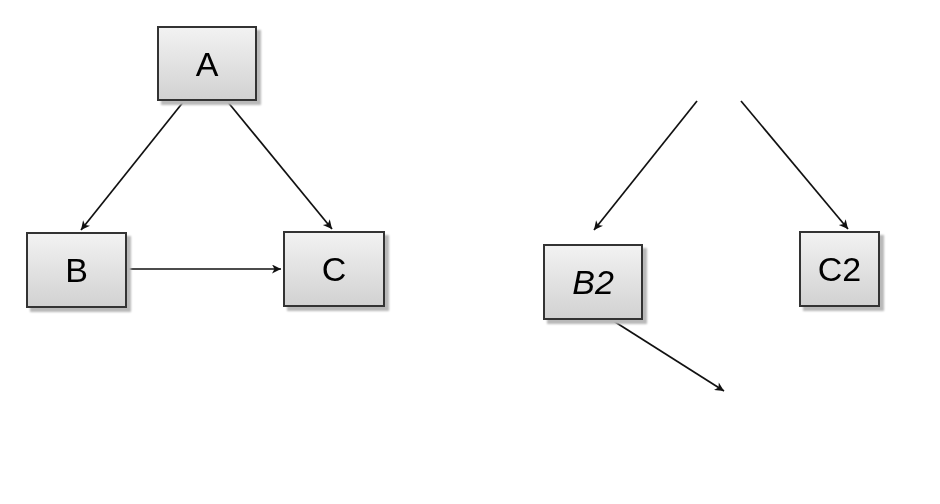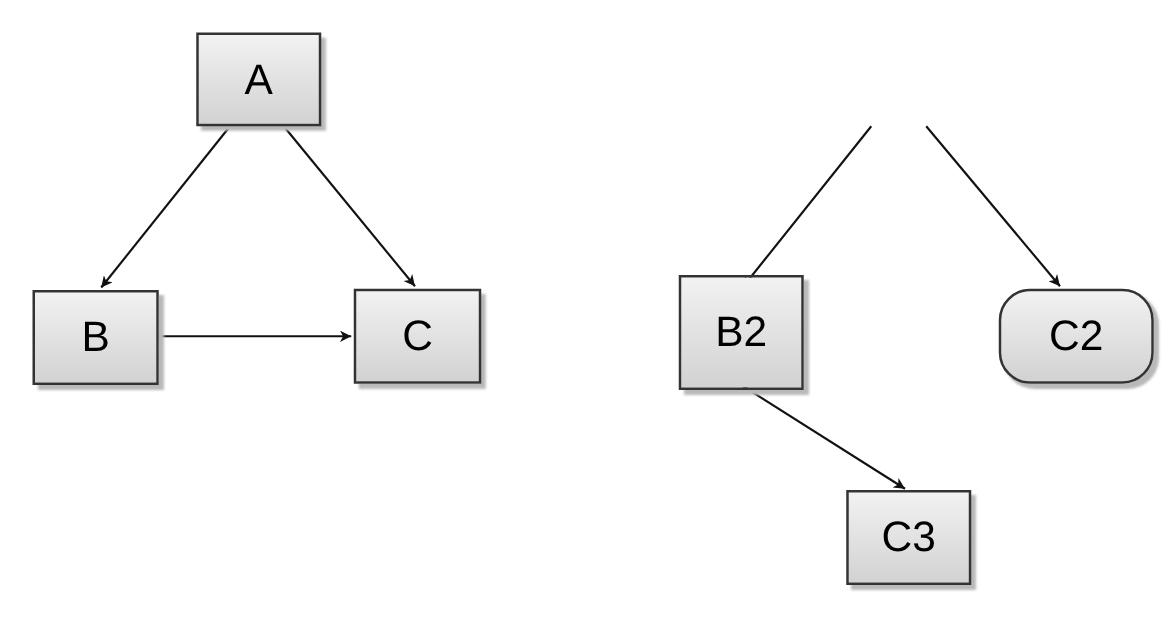--- a/index.html
+++ b/index.html
@@ -67,23 +67,20 @@
   <div class="node" style="left: 157px; top: 26px; width: 100px; height: 75px;">
     <span class="label">A</span>
   </div>
   <div class="node" style="left: 26px; top: 232px; width: 101px; height: 76px;">
     <span class="label">B</span>
   </div>
   <div class="node" style="left: 283px; top: 231px; width: 102px; height: 76px;">
     <span class="label">C</span>
   </div>
 
-  <div class="node" style="left: 543px; top: 220px; width: 100px; height: 92px;">
+  <div class="node" style="left: 543px; top: 244px; width: 100px; height: 76px; font-style: italic;">
     <span class="label">B2</span>
   </div>
-  <div class="node" style="left: 799px; top: 231px; width: 124px; height: 76px; border-radius: 25px;">
+  <div class="node" style="left: 799px; top: 231px; width: 81px; height: 76px;">
     <span class="label">C2</span>
-  </div>
-  <div class="node" style="left: 677px; top: 392px; width: 100px; height: 76px;">
-    <span class="label">C3</span>
   </div>
 
 </div>
 
 </body></html>

